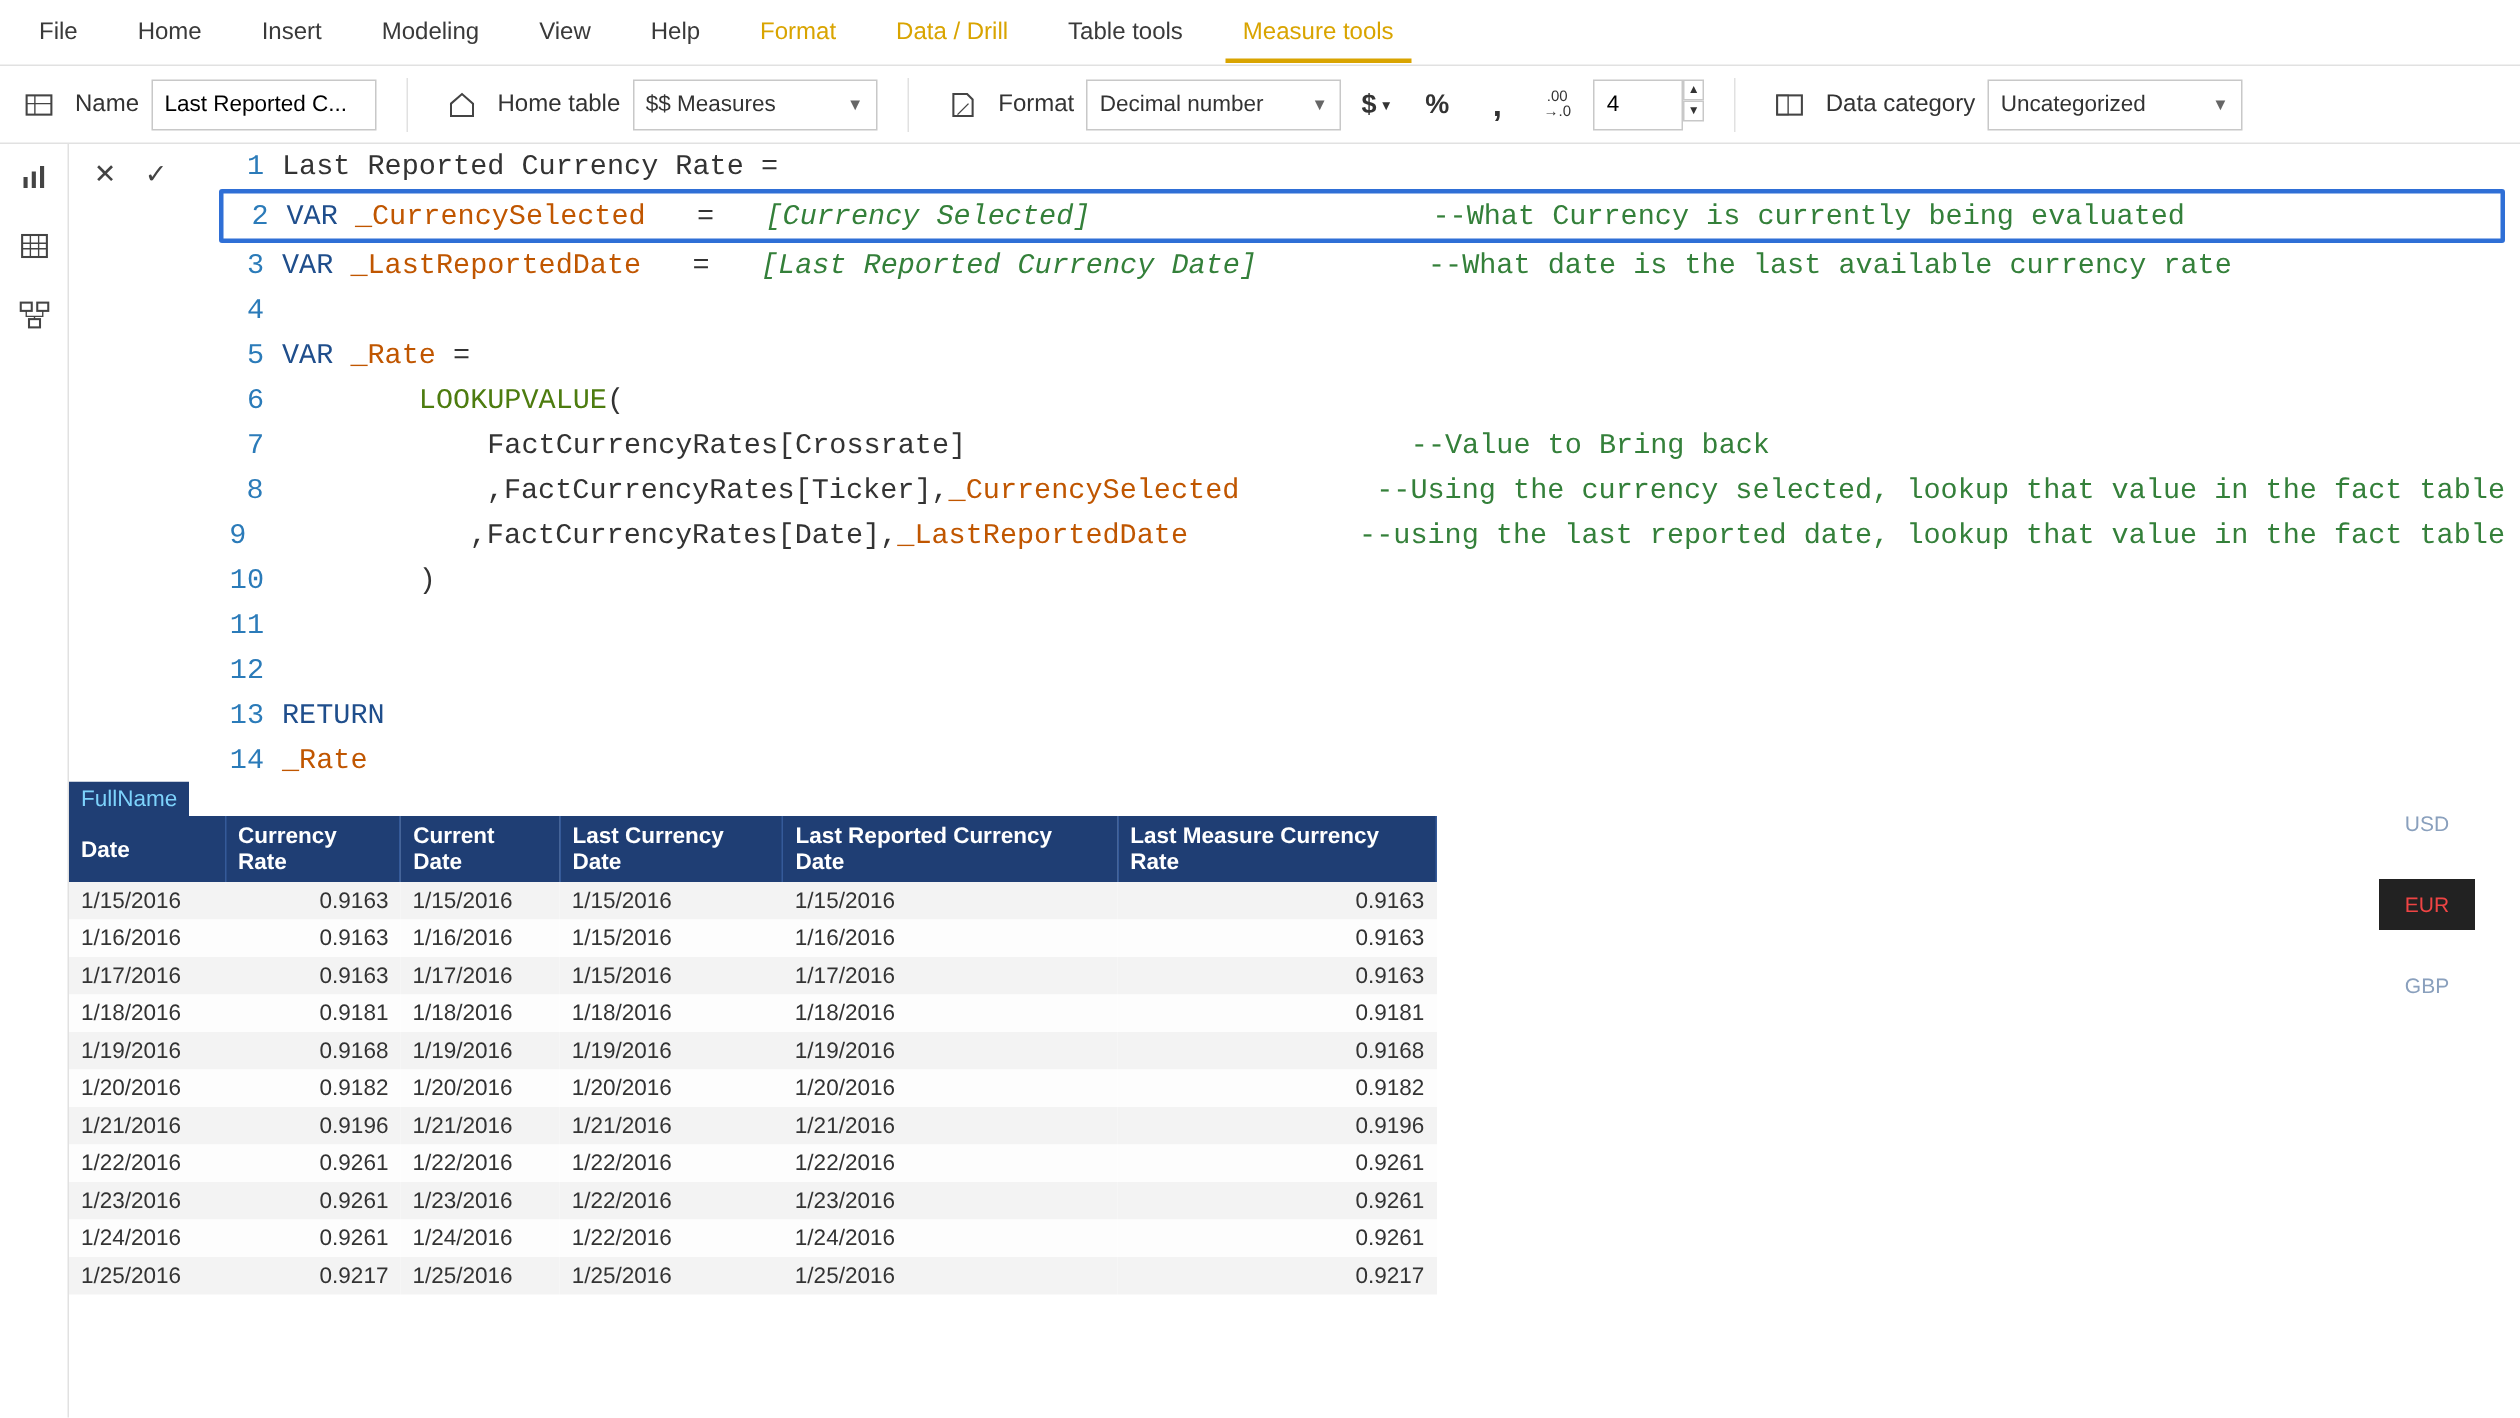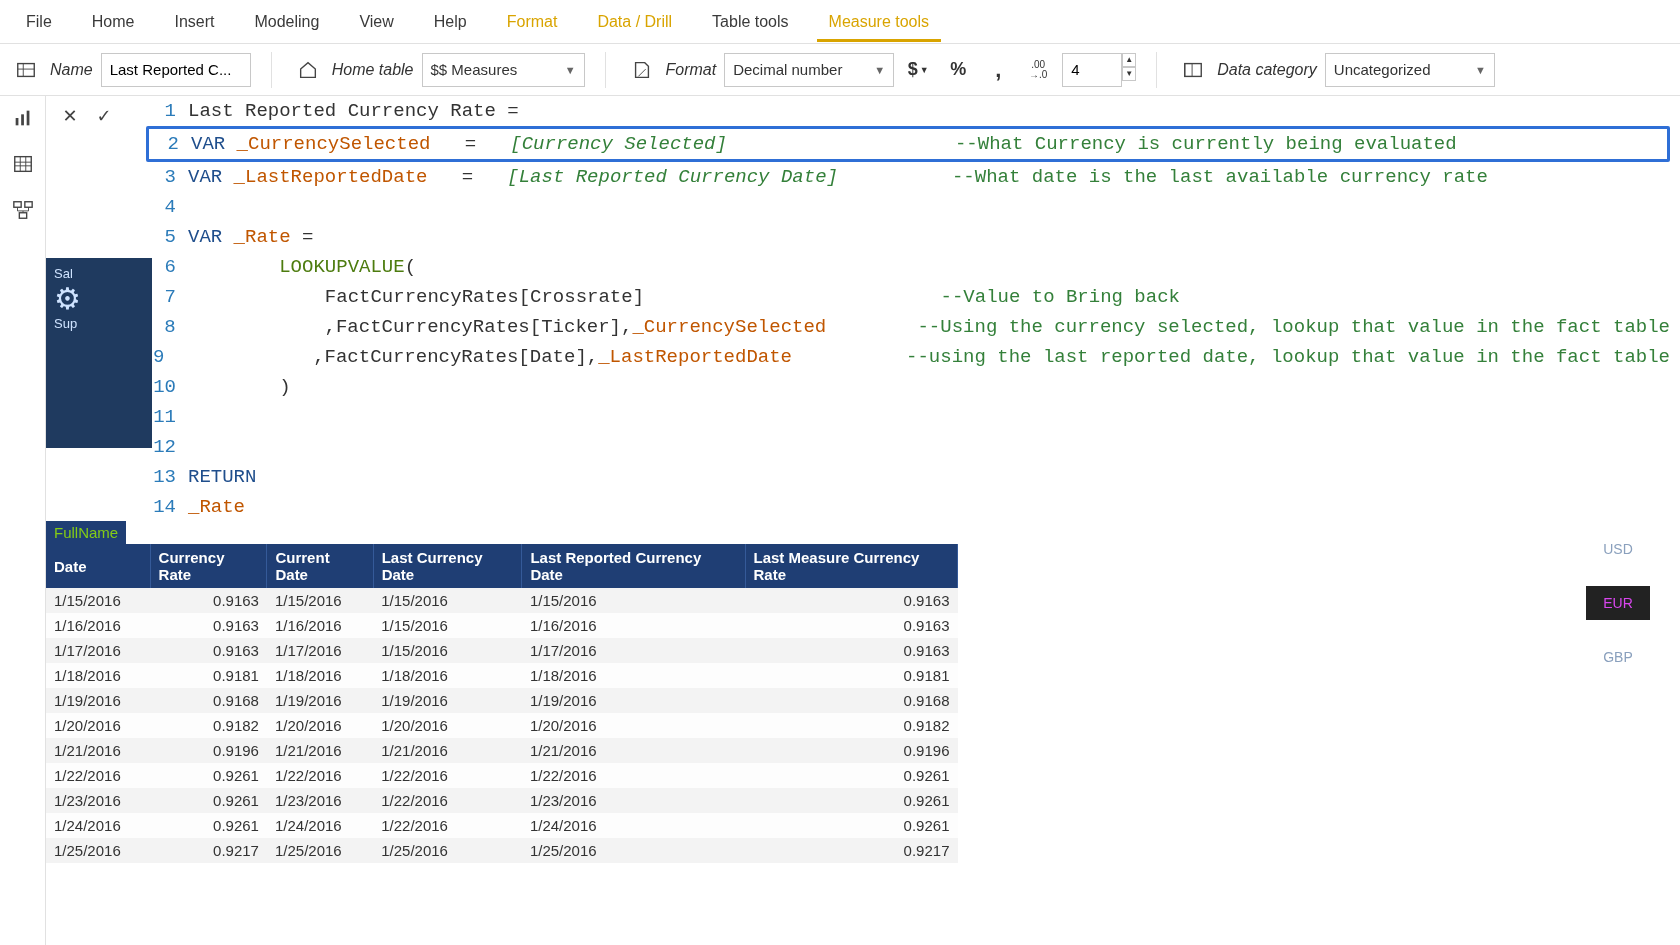--- a/index.html
+++ b/index.html
@@ -9,21 +9,21 @@
 .menu-bar { display:flex; align-items:center; height:44px; border-bottom:1px solid #e1e1e1; padding:17px 6px; gap:0; }
 .menu-item { padding:10px 20px; color:#3a3a3a; cursor:pointer; font-size:16px; }
 .menu-item.highlight { color:#d9a400; }
 .menu-item.active { color:#d9a400; position:relative; }
 .menu-item.active::after { content:""; position:absolute; left:8px; right:8px; bottom:-1px; height:3px; background:#d9a400; }
 
 
 .ribbon { display:flex; align-items:center; height:52px; border-bottom:1px solid #e1e1e1; padding:0 10px; gap:14px; }
 .ribbon-group { display:flex; align-items:center; gap:8px; }
 .ribbon-sep { width:1px; height:36px; background:#e1e1e1; margin:0 6px; }
-.ribbon-label { font-size:16px; color:#333;font-style:italic; }
+.ribbon-label { font-size:16px; color:#333; }
 .ribbon-input { height:34px; border:1px solid #c8c8c8; padding:0 8px; font-size:15px; background:#fff; }
 .ribbon-input.name { width:150px; }
 .ribbon-input.hometable { width:163px; }
 .ribbon-input.format { width:170px; }
 .ribbon-input.decimals { width:60px; }
 .ribbon-input.category { width:170px; }
 .ribbon-select { display:flex; align-items:center; justify-content:space-between; }
 .ribbon-select .chev { color:#666; font-size:11px; margin-left:6px; }
 .icon-btn { width:32px; height:32px; display:flex; align-items:center; justify-content:center; cursor:pointer; font-size:18px; color:#333; border-radius:2px; }
 .spinner { display:flex; flex-direction:column; }
@@ -49,36 +49,36 @@
 .kw-var { color:#1f4e8c; }
 .kw-ret { color:#1f4e8c; }
 .ident { color:#c05600; }
 .func { color:#4d7c0f; }
 .ref  { color:#34803a; font-style:italic; }
 .comment { color:#34803a; }
 
 
 .data-area { position:absolute; left:46px; right:0; top:521px; bottom:0; display:flex; }
 .table-wrap { width:912px; overflow:hidden; }
-.fn-row { background:#1f3e74; color:#84cc16; padding:3px 8px; font-size:15px; display:inline-block; }
+.fn-row { background:#1f3e74; color:#7dd3fc; padding:3px 8px; font-size:15px; display:inline-block; }
 table.grid { border-collapse:collapse; width:912px; font-size:15px; }
 table.grid thead th { background:#1f3e74; color:#fff; font-weight:600; padding:5px 8px; text-align:left; border-right:1px solid #355a99; }
 table.grid tbody td { padding:4px 8px; border-bottom:0; }
 table.grid tbody tr:nth-child(odd) td { background:#f3f3f3; }
 table.grid tbody tr:nth-child(even) td { background:#fdfdfd; }
 .c-date { width:98px; }
 .c-rate { width:110px; text-align:right; }
 .c-cd  { width:100px; }
 .c-lcd { width:140px; }
 .c-lrcd{ width:210px; }
 .c-lrcr{ width:200px; text-align:right; }
 
 .slicer { position:absolute; right:30px; top:3px; width:64px; display:flex; flex-direction:column; gap:20px; padding-top:8px; }
 .slicer div { display:flex; align-items:center; justify-content:center; height:34px; font-size:14px; cursor:pointer; }
-.slicer .sel { background:#222; color:#d946ef; }
+.slicer .sel { background:#222; color:#ef4444; }
 .slicer .unsel { color:#8aa0bd; }
 
 </style>
 </head>
 <body>
 
 <div class="menu-bar" id="menu-bar">
     <div class="menu-item">File</div>
     <div class="menu-item">Home</div>
     <div class="menu-item">Insert</div>
@@ -180,25 +180,20 @@
         <rect x="8" y="15" width="8" height="6" fill="none" stroke="#444" stroke-width="1.5"></rect>
         <path d="M6 9V13H12V15M18 9V13H12" stroke="#444" fill="none"></path>
       </svg>
   </div>
 </div>
 
 <div class="formula-wrap">
   <div class="formula-actions">
     <div class="fa-btn">✕</div>
     <div class="fa-btn">✓</div>
-  </div>
-  <div class="card-thumb">
-    <div> Sal</div>
-    <div class="gear">⚙</div>
-    <div>Sup</div>
   </div>
   <div class="editor">
     <div class="code" id="code">
         <div class="code-line"><span class="lineno">1</span><span class="line-body"><span>Last Reported Currency Rate =</span></span></div>
         <div class="code-line hl"><span class="lineno">2</span><span class="line-body"><span class="kw-var">VAR </span><span class="ident">_CurrencySelected</span><span>   =   </span><span class="ref">[Currency Selected]</span><span>                    </span><span class="comment">--What Currency is currently being evaluated</span></span></div>
         <div class="code-line"><span class="lineno">3</span><span class="line-body"><span class="kw-var">VAR </span><span class="ident">_LastReportedDate</span><span>   =   </span><span class="ref">[Last Reported Currency Date]</span><span>          </span><span class="comment">--What date is the last available currency rate</span></span></div>
         <div class="code-line"><span class="lineno">4</span><span class="line-body"><span> </span></span></div>
         <div class="code-line"><span class="lineno">5</span><span class="line-body"><span class="kw-var">VAR </span><span class="ident">_Rate</span><span> =</span></span></div>
         <div class="code-line"><span class="lineno">6</span><span class="line-body"><span>        </span><span class="func">LOOKUPVALUE</span><span>(</span></span></div>
         <div class="code-line"><span class="lineno">7</span><span class="line-body"><span>            FactCurrencyRates[Crossrate]</span><span>                          </span><span class="comment">--Value to Bring back</span></span></div>

